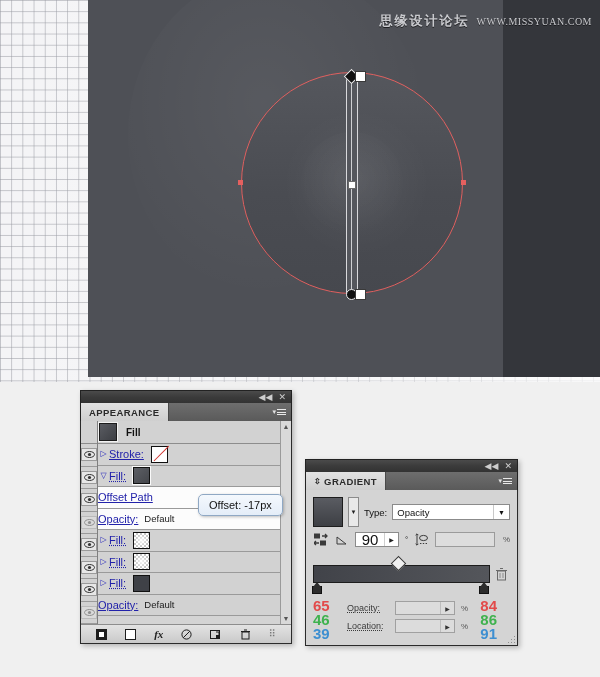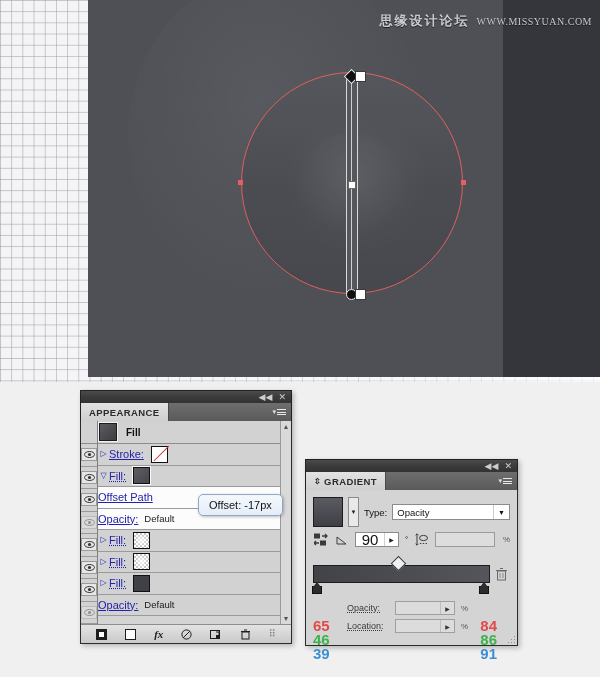--- a/index.html
+++ b/index.html
@@ -308,21 +308,21 @@
     display:flex;align-items:center;box-sizing:border-box;
   }
   .gf-input .stepper{
     margin-left:auto;width:13px;height:12px;border-left:1px solid #bdbdbd;
     display:flex;align-items:center;justify-content:center;font-size:6px;color:#333;
   }
 
   .rgb-col{position:absolute;font-weight:bold;font-size:15px;line-height:14px;}
   .rgb-col.left{left:7px;top:2px;}
   .rgb-col.right{right:20px;top:2px;}
-  .rgb-r{color:#e24a4a;margin-top:20px;}
+  .rgb-r{color:#e24a4a;}
   .rgb-g{color:#3eb24e;}
   .rgb-b{color:#3d8fd1;}
 
   .resize-grip{position:absolute;right:2px;bottom:2px;width:8px;height:8px;opacity:.55;}
   .resize-grip i{
     position:absolute;width:1.5px;height:1.5px;background:#555;
   }
 </style>
 </head>
 <body>

